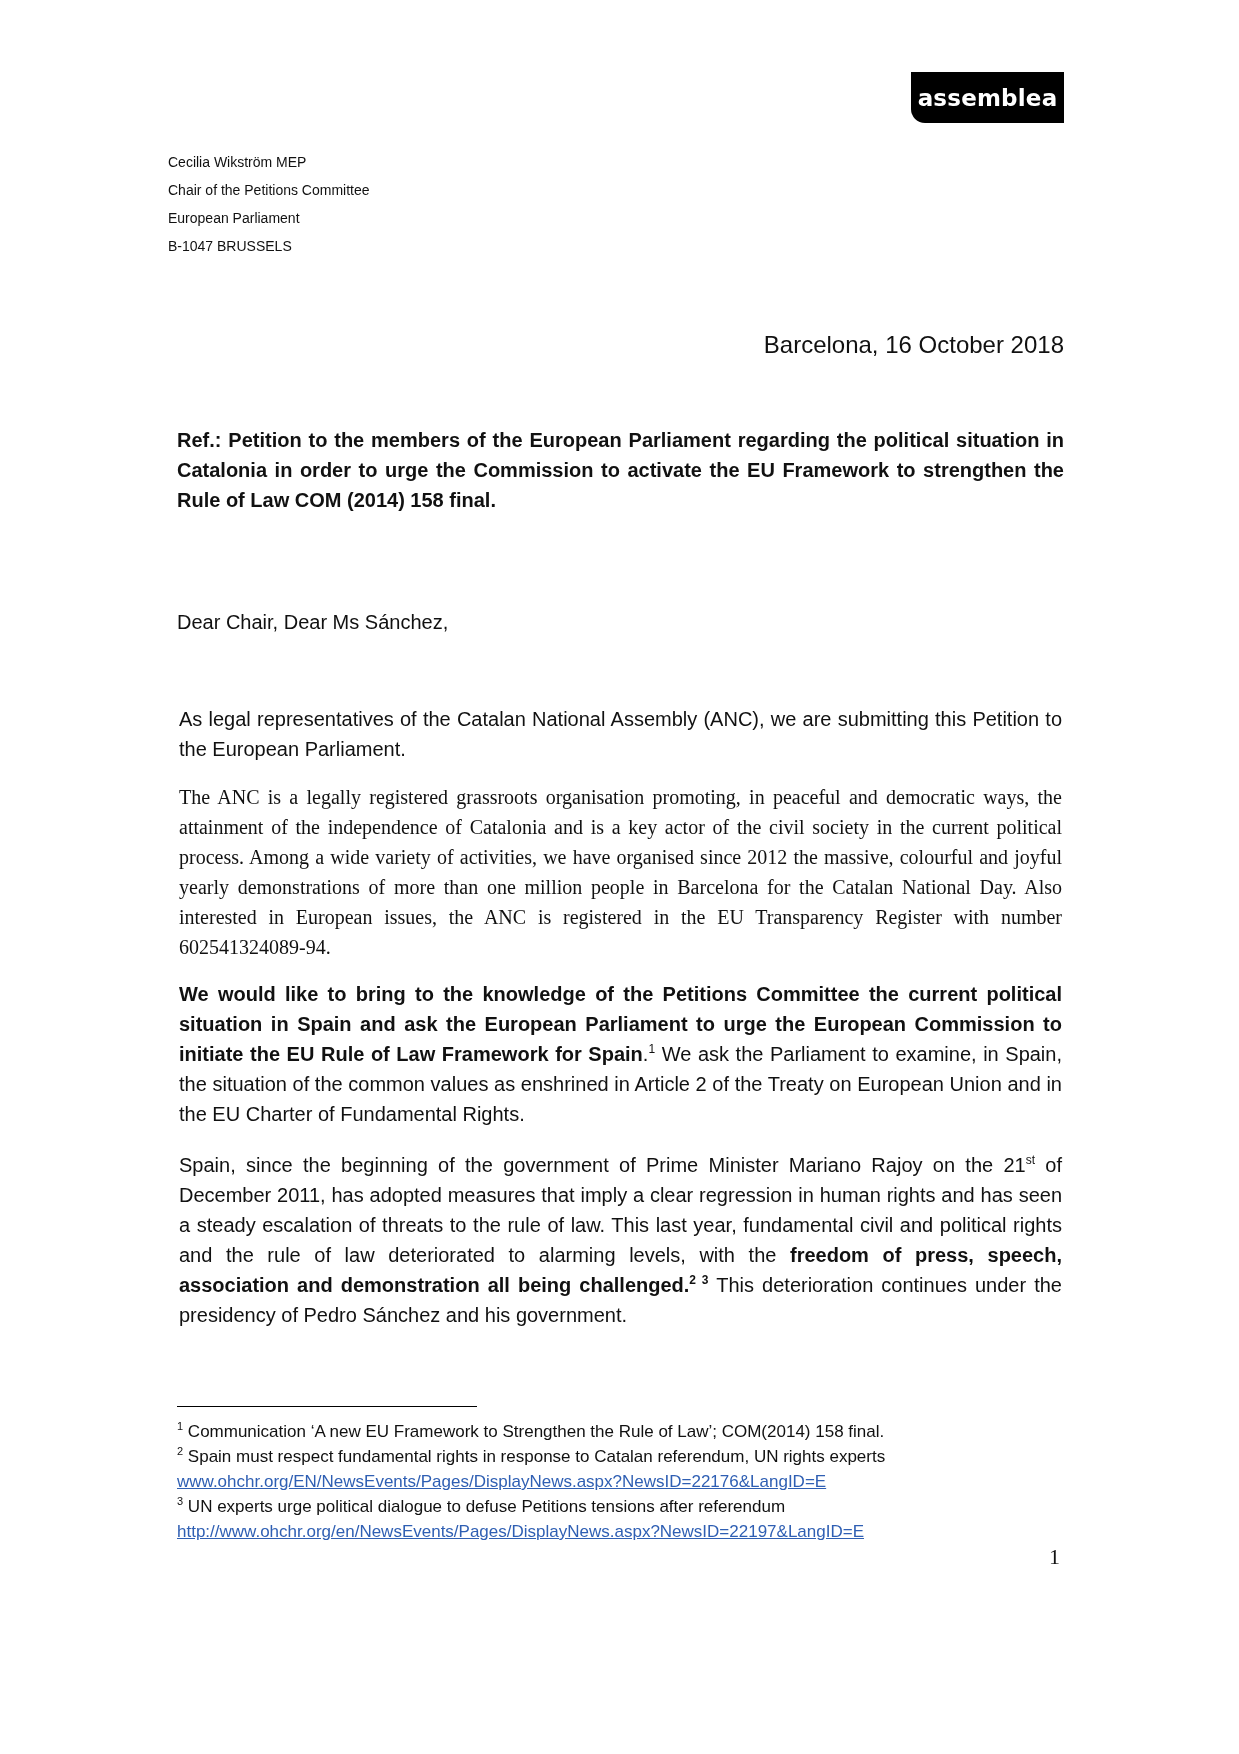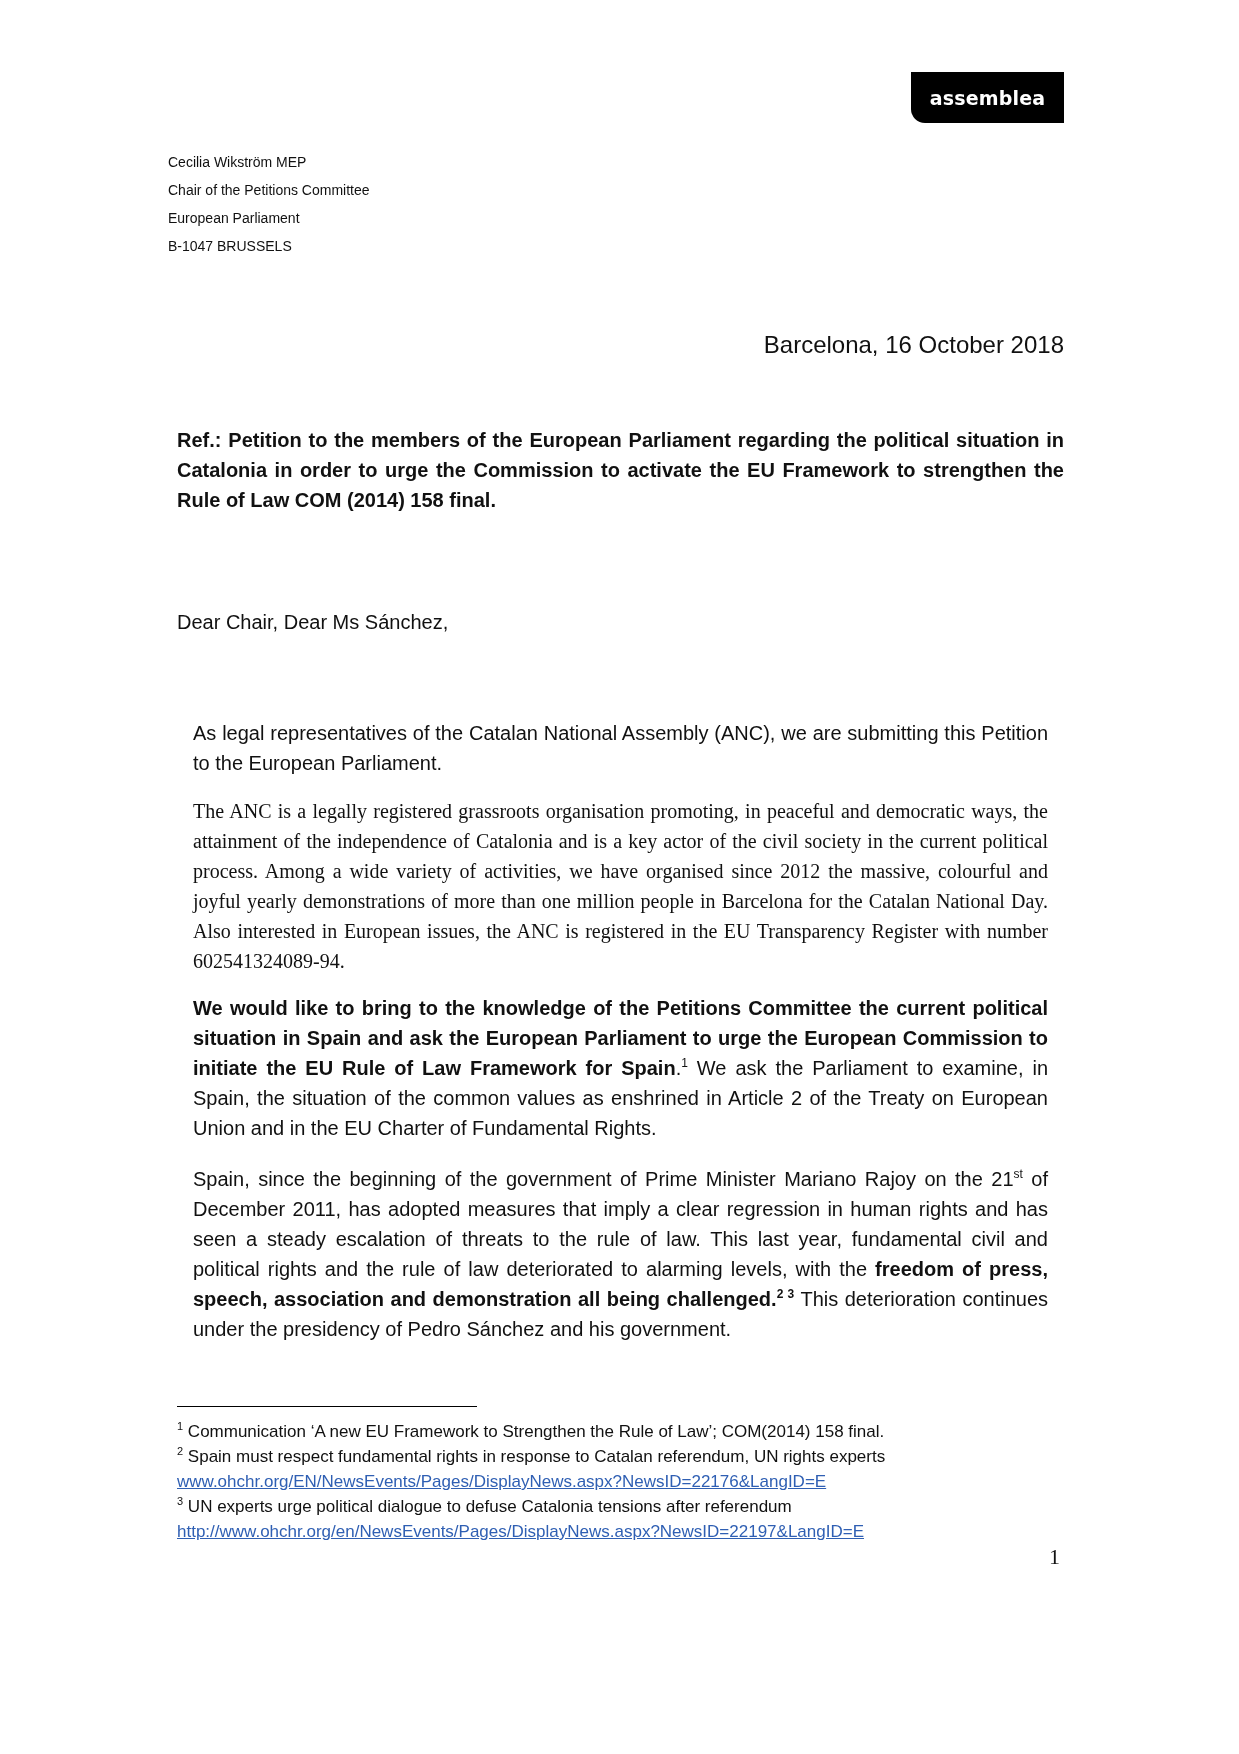--- a/index.html
+++ b/index.html
@@ -22,21 +22,21 @@
       width: 153px;
       height: 51px;
       background: #000000;
       border-bottom-left-radius: 14px;
       display: flex;
       align-items: center;
       justify-content: center;
       color: #ffffff;
       font-family: "DejaVu Sans", sans-serif;
       font-weight: bold;
-      font-size: 19px;
+      font-size: 23px;
       letter-spacing: 0.2px;
     }
     .addr {
       position: absolute;
       left: 168px;
       top: 148px;
       font-size: 14px;
       line-height: 28px;
     }
     .addr div { white-space: nowrap; }
@@ -60,21 +60,21 @@
       top: 425px;
       font-weight: bold;
     }
     .salutation {
       top: 607px;
     }
     .p1 { top: 702px; }
     .p2 { top: 780px; font-family: Liberation Serif, serif; }
     .p3 { top: 977px; }
     .p4 { top: 1148px; }
-    .text-block p { margin: 16px; }
+    .text-block p { margin: 2px; }
     b { font-weight: bold; }
     sup {
       font-size: 12px;
       line-height: 0;
       vertical-align: super;
     }
     .fn-rule {
       position: absolute;
       left: 177px;
       top: 1406px;
@@ -140,17 +140,17 @@
 <div class="text-block p4">
   <p><span>Spain, since the beginning of the government of Prime Minister Mariano Rajoy on the 21</span><sup>st</sup><span> of December 2011, has adopted measures that imply a clear regression in human rights and has seen a steady escalation of threats to the rule of law. This last year, fundamental civil and political rights and the rule of law deteriorated to alarming levels, with the </span><b>freedom of press, speech, association and demonstration all being challenged.</b><sup style="font-weight:bold;">2 3</sup><span> This deterioration continues under the presidency of Pedro Sánchez and his government.</span></p>
 </div>
 
 <div class="fn-rule"></div>
 
 <div class="footnotes">
   <div><sup>1</sup><span> Communication ‘A new EU Framework to Strengthen the Rule of Law’; COM(2014) 158 final.</span></div>
   <div><sup>2</sup><span> Spain must respect fundamental rights in response to Catalan referendum, UN rights experts</span></div>
   <div><a class="fn-link">www.ohchr.org/EN/NewsEvents/Pages/DisplayNews.aspx?NewsID=22176&amp;LangID=E</a></div>
-  <div><sup>3</sup><span> UN experts urge political dialogue to defuse Catalonia tensions after referendum</span></div>
+  <div><sup>3</sup><span> UN experts urge political dialogue to defuse Petitions tensions after referendum</span></div>
   <div><a class="fn-link">http://www.ohchr.org/en/NewsEvents/Pages/DisplayNews.aspx?NewsID=22197&amp;LangID=E</a></div>
 </div>
 
 <div class="page-num">1</div>
 
 </body></html>

